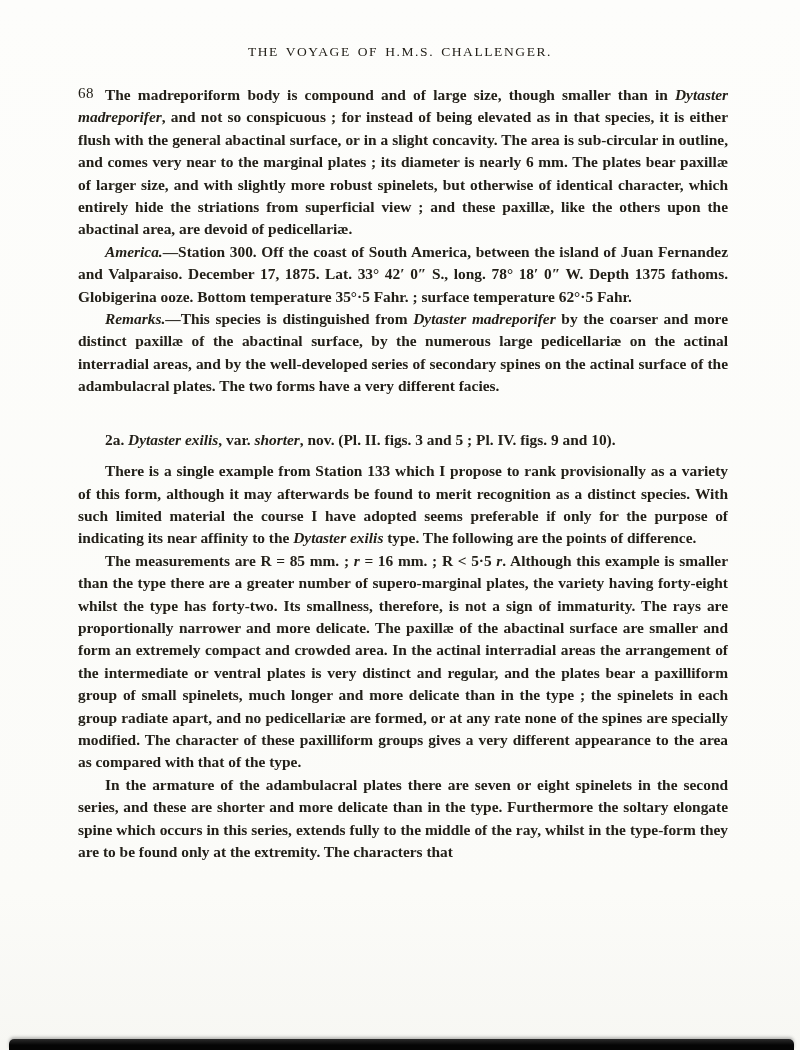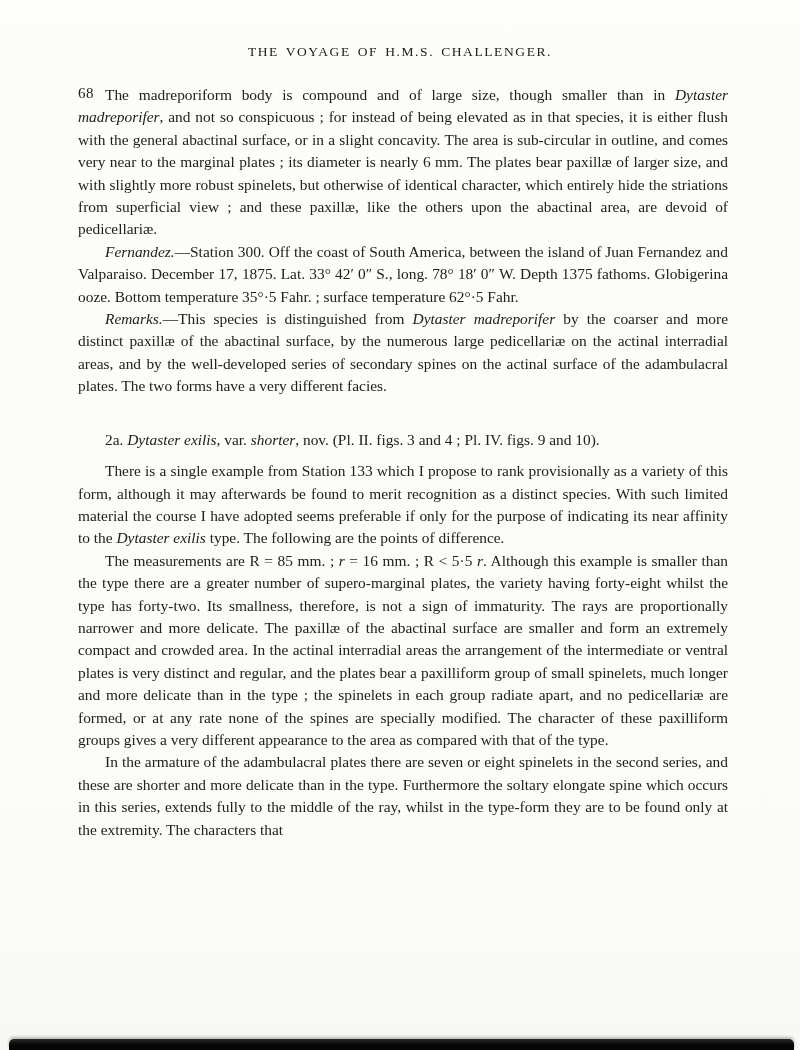--- a/index.html
+++ b/index.html
@@ -39,20 +39,21 @@
   .page-body {
     padding: 0 72px 0 78px;
     margin-top: 22px;
     font-size: 15.4px;
     line-height: 22.4px;
   }
   .page-body p {
     margin: 0;
     text-align: justify;
     text-indent: 27px;
+    font-weight: bold;
   }
   .page-body p.heading {
     margin: 31px 0 9px 0;
     text-align: left;
   }
   .page-body i { font-style: italic; }
   .scan-edge {
     position: absolute;
     left: 9px;
     right: 6px;
@@ -66,21 +67,21 @@
 </head>
 <body>
 
 <div class="page">
   <header class="page-header">
     <span class="page-number">68</span>
     <span class="running-head">THE VOYAGE OF H.M.S. CHALLENGER.</span>
   </header>
   <main class="page-body">
       <p class="paragraph"><span>The madreporiform body is compound and of large size, though smaller than in </span><i>Dytaster madreporifer</i><span>, and not so conspicuous ; for instead of being elevated as in that species, it is either flush with the general abactinal surface, or in a slight concavity. The area is sub-circular in outline, and comes very near to the marginal plates ; its diameter is nearly 6 mm. The plates bear paxillæ of larger size, and with slightly more robust spinelets, but otherwise of identical character, which entirely hide the striations from superficial view ; and these paxillæ, like the others upon the abactinal area, are devoid of pedicellariæ.</span></p>
-      <p class="paragraph"><i>Fernandez.</i><span>—Station 300. Off the coast of South America, between the island of Juan Fernandez and Valparaiso. December 17, 1875. Lat. 33° 42′ 0″ S., long. 78° 18′ 0″ W. Depth 1375 fathoms. Globigerina ooze. Bottom temperature 35°·5 Fahr. ; surface temperature 62°·5 Fahr.</span></p>
+      <p class="paragraph"><i>America.</i><span>—Station 300. Off the coast of South America, between the island of Juan Fernandez and Valparaiso. December 17, 1875. Lat. 33° 42′ 0″ S., long. 78° 18′ 0″ W. Depth 1375 fathoms. Globigerina ooze. Bottom temperature 35°·5 Fahr. ; surface temperature 62°·5 Fahr.</span></p>
       <p class="paragraph"><i>Remarks.</i><span>—This species is distinguished from </span><i>Dytaster madreporifer</i><span> by the coarser and more distinct paxillæ of the abactinal surface, by the numerous large pedicellariæ on the actinal interradial areas, and by the well-developed series of secondary spines on the actinal surface of the adambulacral plates. The two forms have a very different facies.</span></p>
-      <p class="heading"><span>2a. </span><i>Dytaster exilis</i><span>, var. </span><i>shorter</i><span>, nov. (Pl. II. figs. 3 and 4 ; Pl. IV. figs. 9 and 10).</span></p>
+      <p class="heading"><span>2a. </span><i>Dytaster exilis</i><span>, var. </span><i>shorter</i><span>, nov. (Pl. II. figs. 3 and 5 ; Pl. IV. figs. 9 and 10).</span></p>
       <p class="paragraph"><span>There is a single example from Station 133 which I propose to rank provisionally as a variety of this form, although it may afterwards be found to merit recognition as a distinct species. With such limited material the course I have adopted seems preferable if only for the purpose of indicating its near affinity to the </span><i>Dytaster exilis</i><span> type. The following are the points of difference.</span></p>
       <p class="paragraph"><span>The measurements are R = 85 mm. ; </span><i>r</i><span> = 16 mm. ; R &lt; 5·5 </span><i>r</i><span>. Although this example is smaller than the type there are a greater number of supero-marginal plates, the variety having forty-eight whilst the type has forty-two. Its smallness, therefore, is not a sign of immaturity. The rays are proportionally narrower and more delicate. The paxillæ of the abactinal surface are smaller and form an extremely compact and crowded area. In the actinal interradial areas the arrangement of the intermediate or ventral plates is very distinct and regular, and the plates bear a paxilliform group of small spinelets, much longer and more delicate than in the type ; the spinelets in each group radiate apart, and no pedicellariæ are formed, or at any rate none of the spines are specially modified. The character of these paxilliform groups gives a very different appearance to the area as compared with that of the type.</span></p>
       <p class="paragraph"><span>In the armature of the adambulacral plates there are seven or eight spinelets in the second series, and these are shorter and more delicate than in the type. Furthermore the soltary elongate spine which occurs in this series, extends fully to the middle of the ray, whilst in the type-form they are to be found only at the extremity. The characters that</span></p>
     </main>
   <div class="scan-edge"></div>
 </div>
 
 </body></html>

